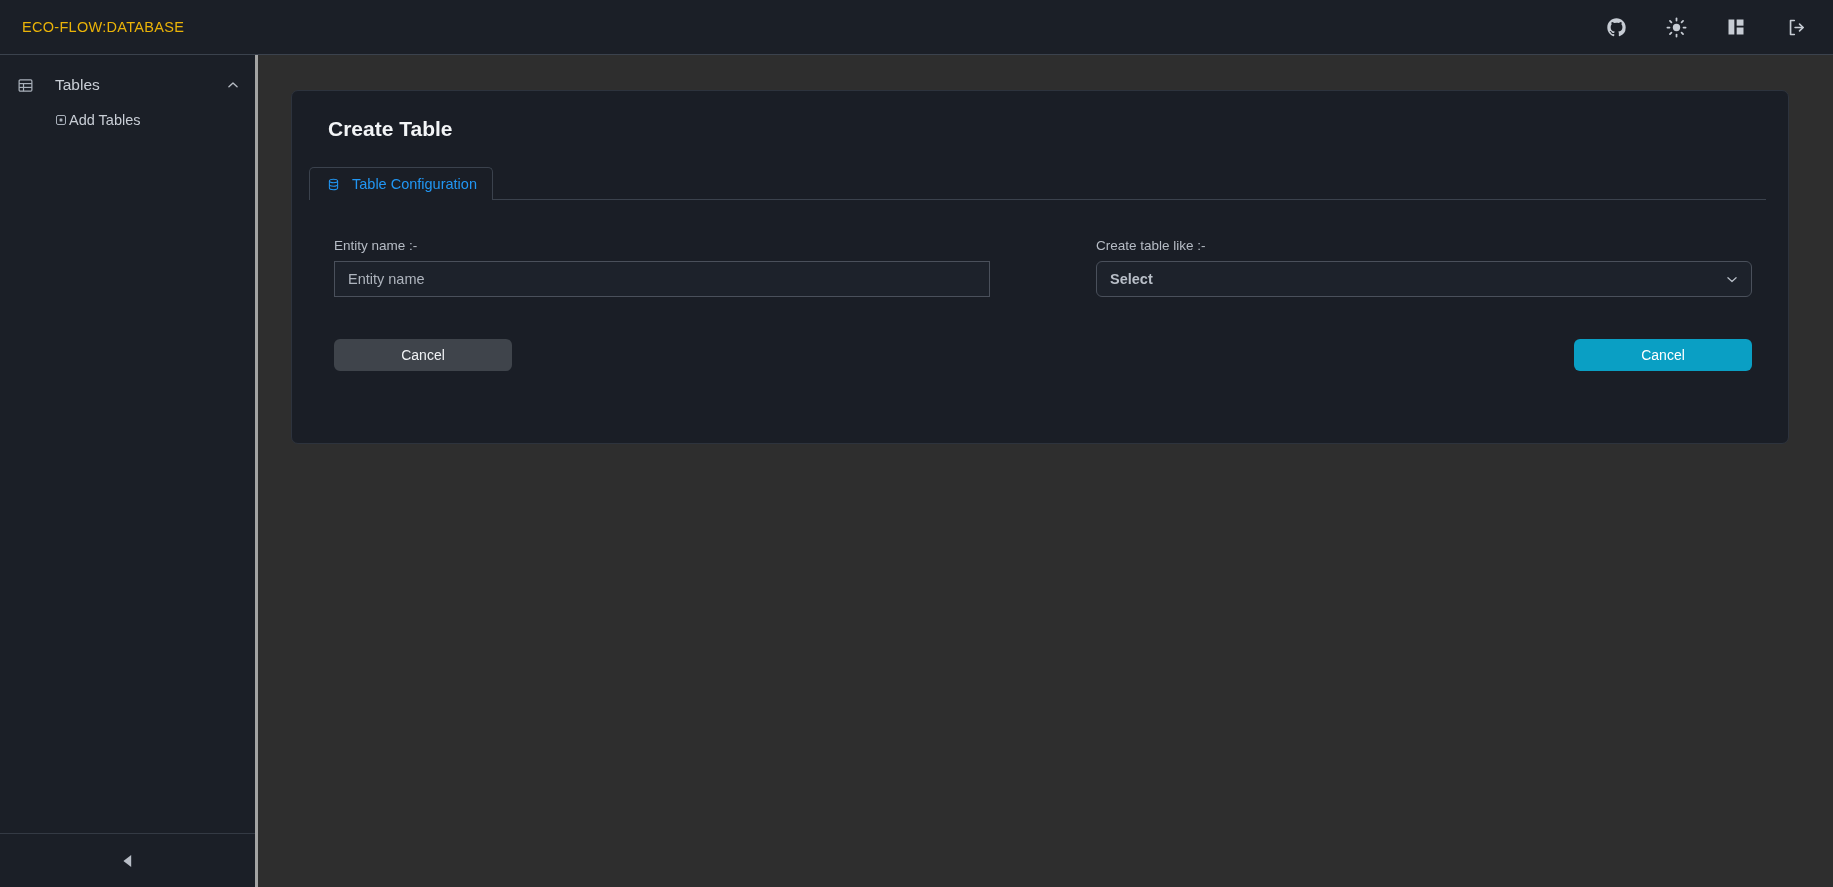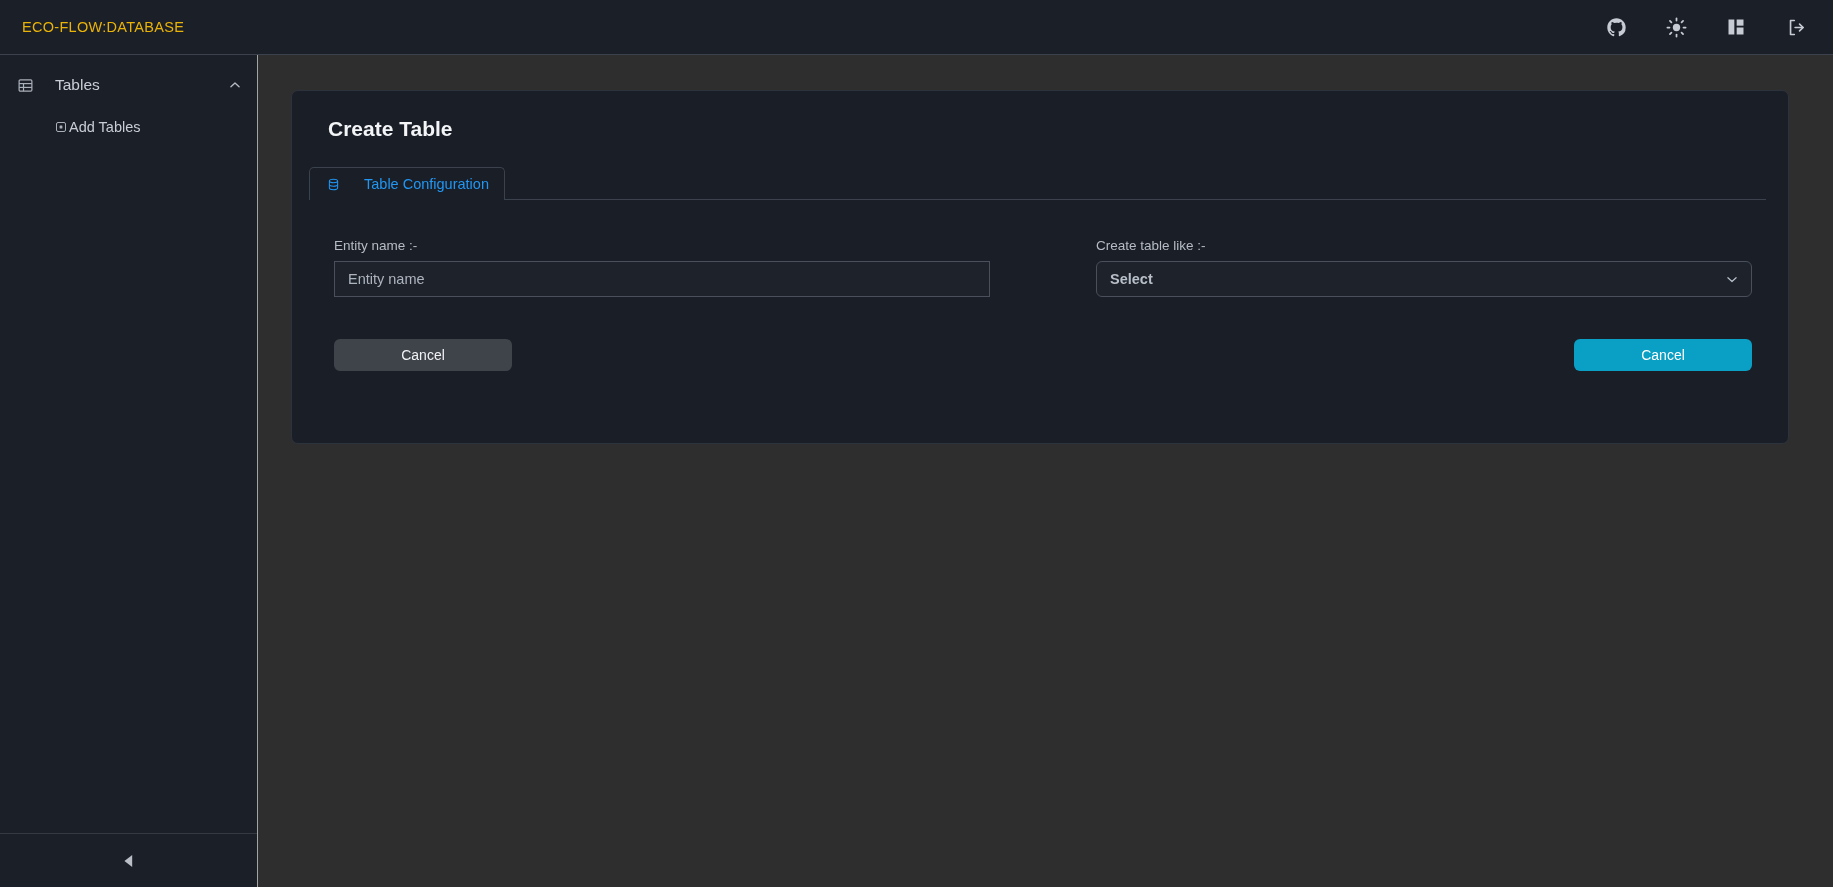--- a/index.html
+++ b/index.html
@@ -48,21 +48,21 @@
   }
   .topicon svg { display: block; }
 
   
   .sidebar {
     position: absolute;
     top: 55px; left: 0;
     width: 258px;
     height: 832px;
     background: #1b1f27;
-    border-right: 1px solid #a3a3a3;
+    border-right: 3px solid #a3a3a3;
   }
   .side-scroll {
     position: absolute;
     top: 0; left: 0; right: 0;
     bottom: 54px;
     overflow: hidden;
   }
   .side-group {
     display: flex;
     align-items: center;
@@ -86,21 +86,21 @@
   .side-group .gchev {
     width: 16px; height: 16px;
     color: #b7bcc4;
     display: flex; align-items: center; justify-content: center;
     flex: 0 0 auto;
   }
   .side-child {
     display: flex;
     align-items: center;
     height: 28px;
-    margin-top: 10px;
+    margin-top: 3px;
     padding-left: 54px;
     cursor: pointer;
   }
   .side-child .cicon {
     width: 13px; height: 13px;
     color: #a9b0ba;
     display: flex; align-items: center; justify-content: center;
     flex: 0 0 auto;
   }
   .side-child .clabel {
@@ -163,21 +163,21 @@
     position: absolute;
     left: 0; right: 22px;
     bottom: 0;
     height: 1px;
     background: #3b424d;
   }
   .tab {
     position: relative;
     display: inline-flex;
     align-items: center;
-    gap: 24px;
+    gap: 12px;
     height: 33px;
     padding: 0 15px 0 16px;
     border: 1px solid #3b424d;
     border-bottom: none;
     border-radius: 5px 5px 0 0;
     background: #1a1e26;
     cursor: pointer;
     z-index: 2;
   }
   .tab .ticon {

